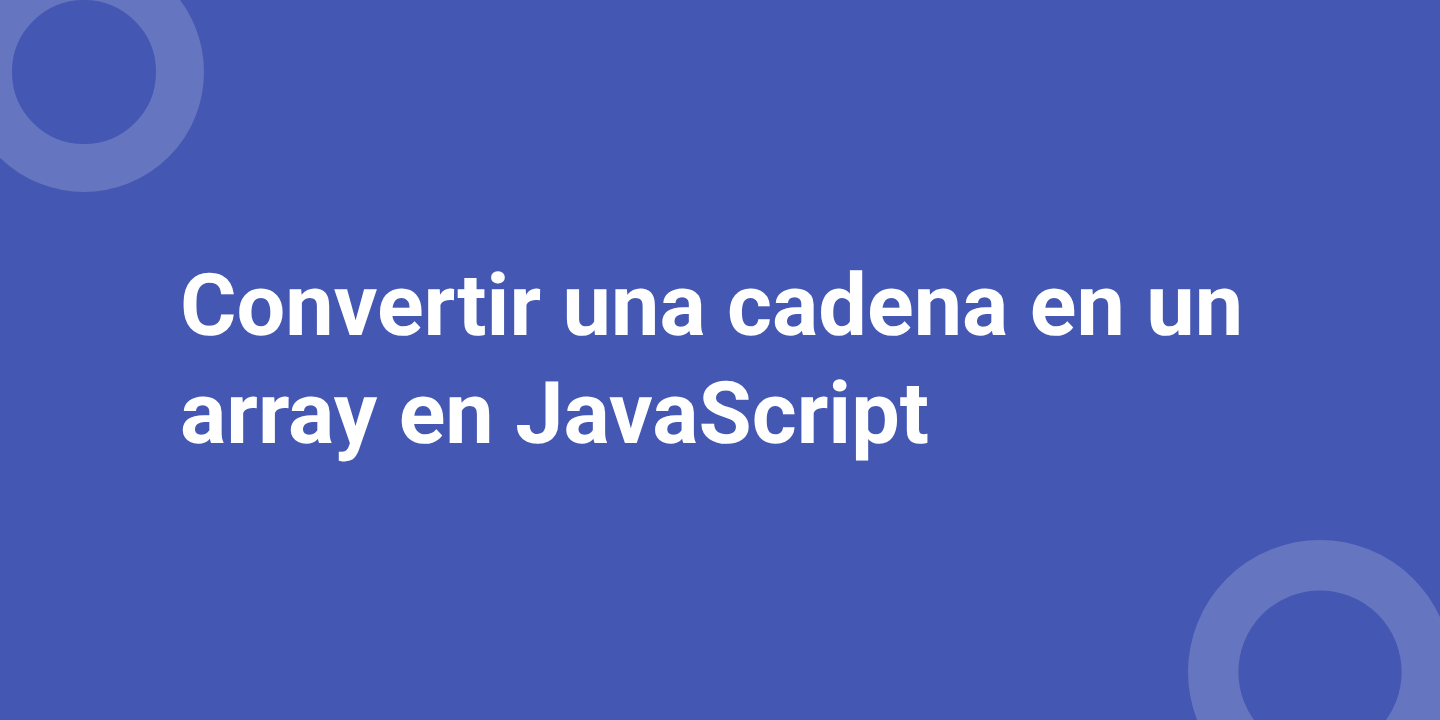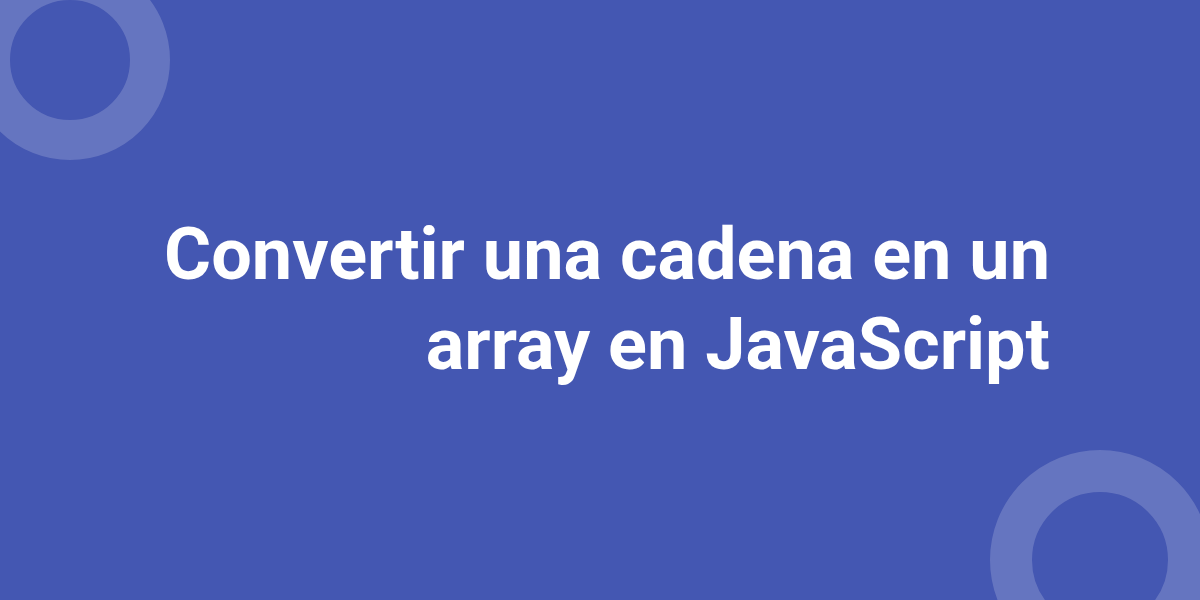--- a/index.html
+++ b/index.html
@@ -33,21 +33,21 @@
       right: -10px;
       width: 220px;
       height: 220px;
       border: 42px solid rgba(255, 255, 255, 0.18);
       border-radius: 50%;
     }
     .title {
       color: #ffffff;
       font-size: 72px;
       font-weight: 700;
-      text-align: right;
+      text-align: left;
       line-height: 1.25;
       max-width: 900px;
       z-index: 1;
     }
   </style>
 </head>
 <body>
 
 <div class="ring-top-left"></div>
 <div class="ring-bottom-right"></div>

